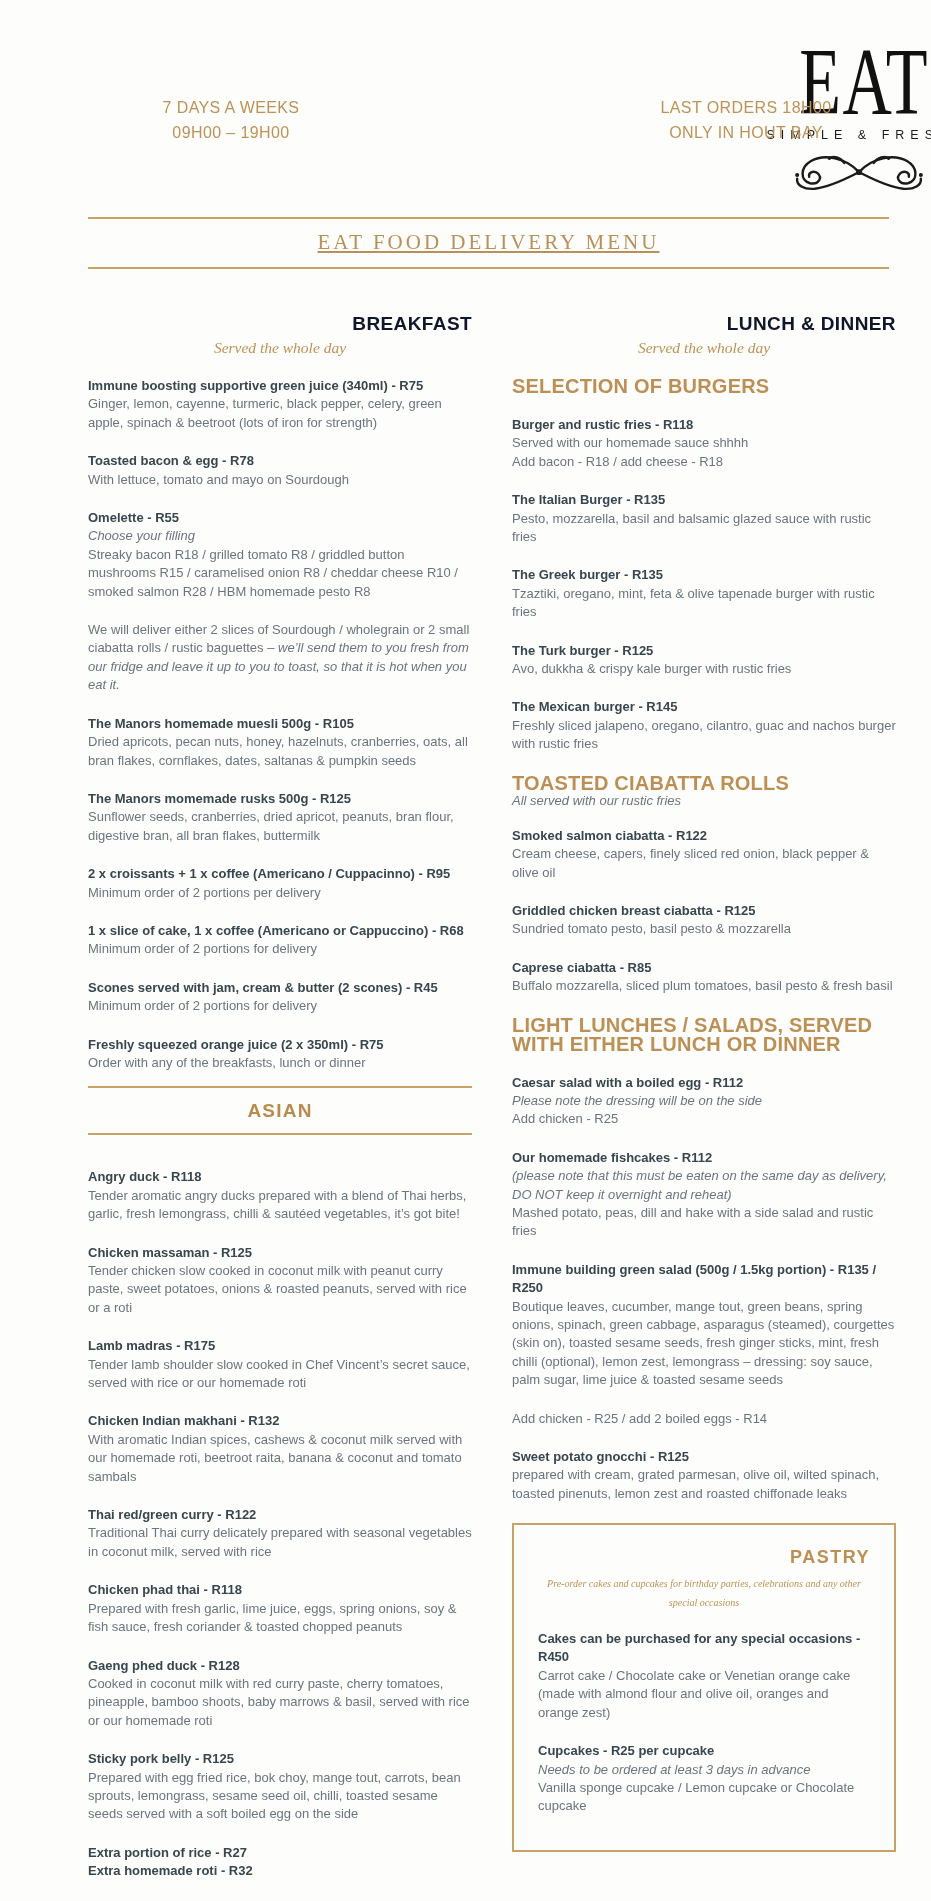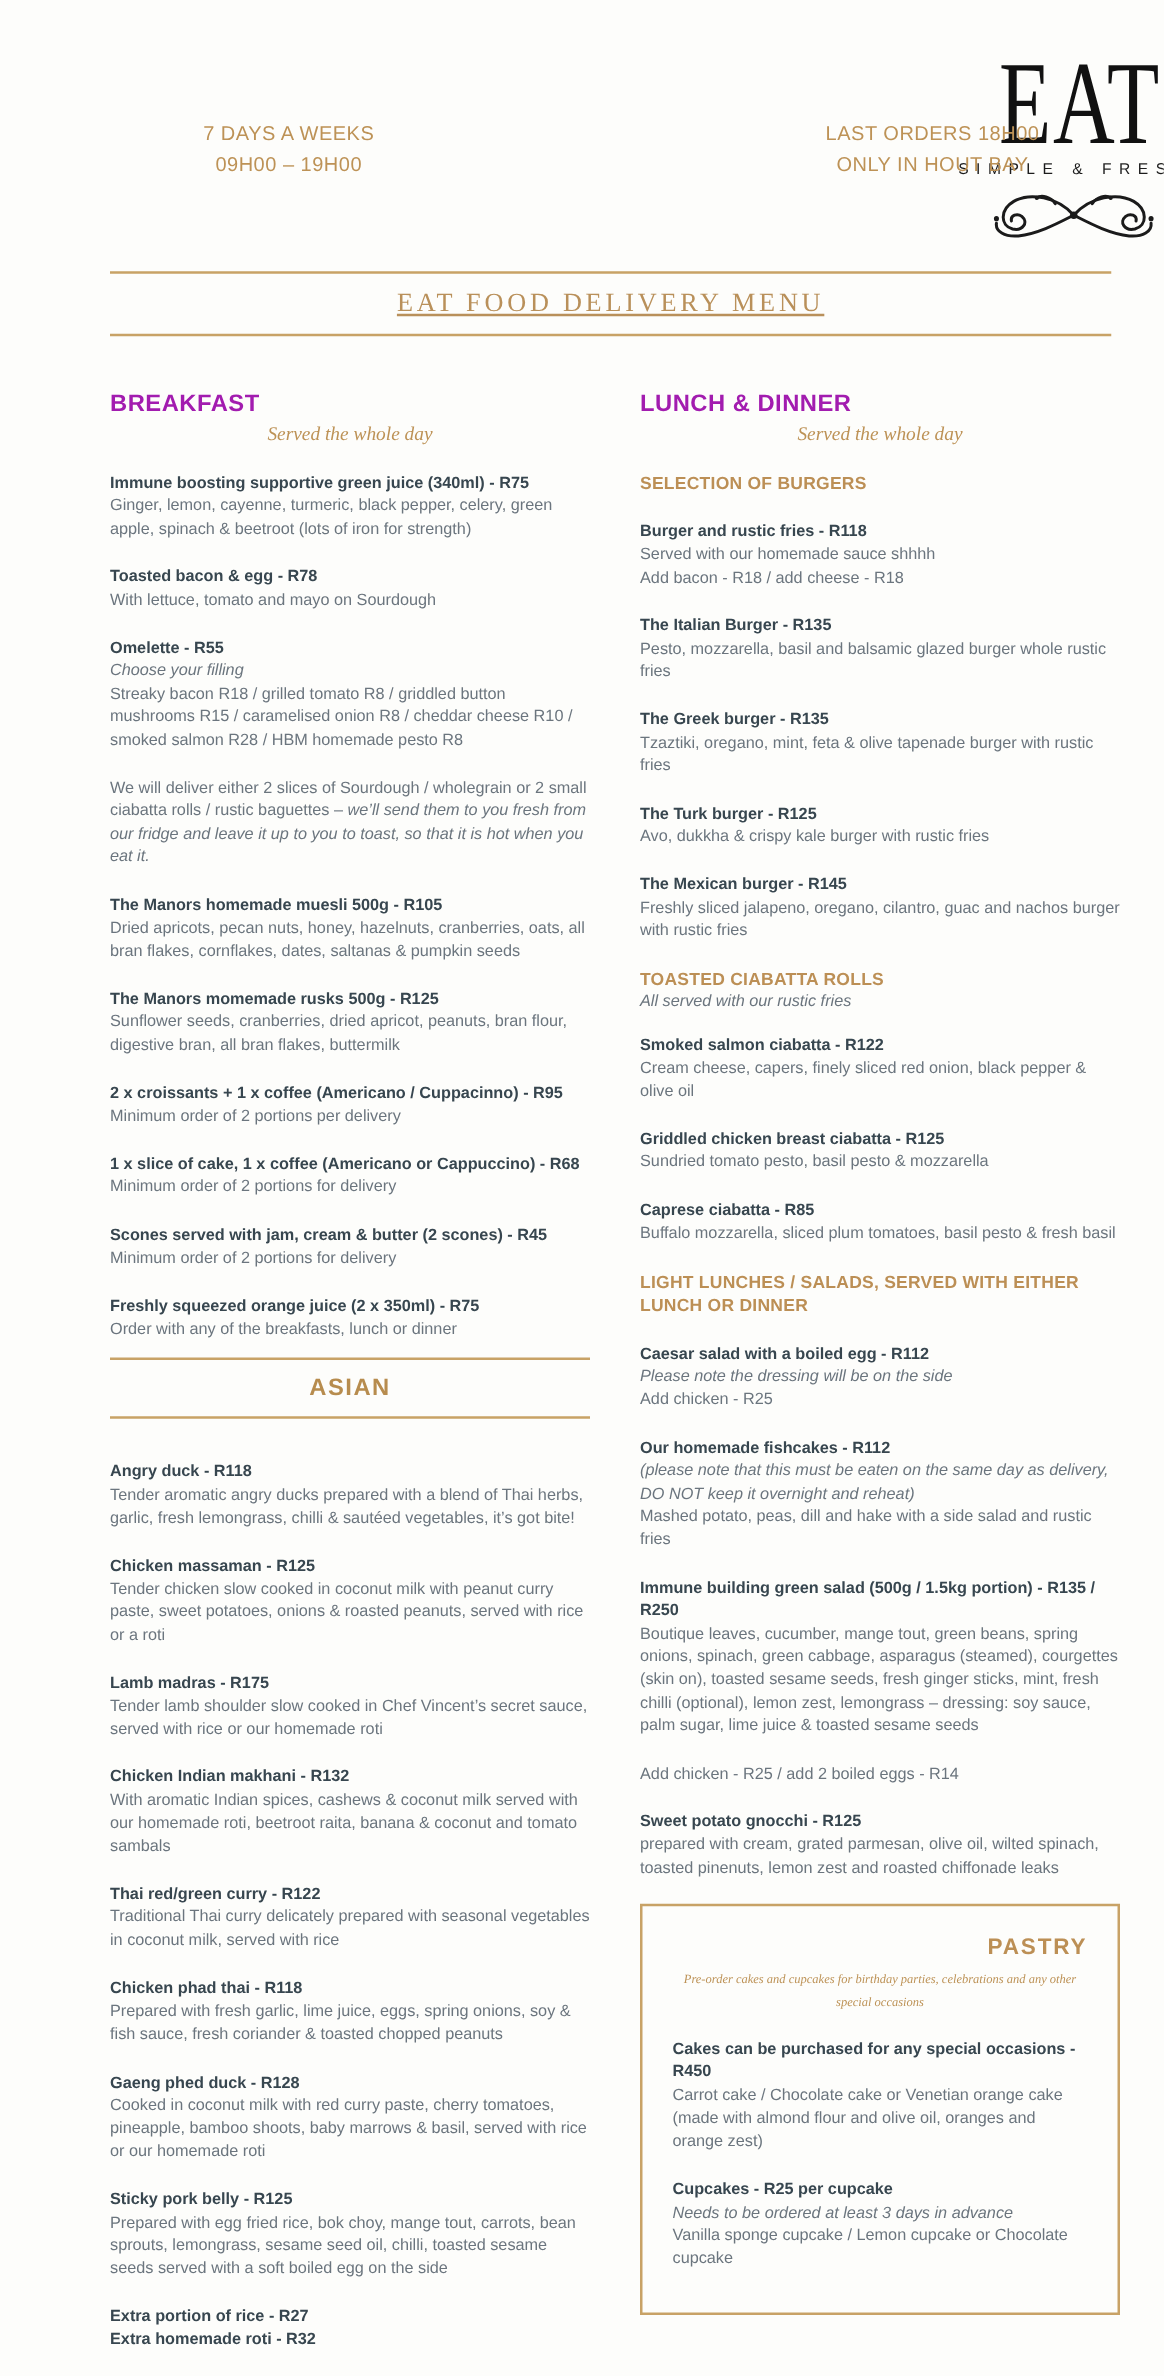--- a/index.html
+++ b/index.html
@@ -27,32 +27,32 @@
   .rule { height:2px; background:#c8a266; margin:0 0; }
   .title-band { margin:0 65px 0 65px; }
   .menu-title { text-align:center; font-family:"Liberation Serif", serif; color:#b9905a;
     font-size:21px; letter-spacing:3px; line-height:24px; padding:11px 0 13px;text-decoration:underline; }
 
   
   .columns { display:flex; margin:44px 58px 0 65px; gap:40px; }
   .col { width:384px; }
 
   .col-header { margin-bottom:19px; }
-  .col-header-title { font-size:19px; font-weight:700; color:#a21caf;
-    letter-spacing:.4px; text-align:left; line-height:22px; }
+  .col-header-title { font-size:19px; font-weight:700; color:#0f172a;
+    letter-spacing:.4px; text-align:right; line-height:22px; }
   .col-header-sub { font-family:"Liberation Serif", serif; font-style:italic;
     font-size:15.5px; color:#bd9256; text-align:center; line-height:20px; margin-top:3px; }
 
   .menu-item { margin-bottom:20px; }
   .menu-item div { font-size:13px; line-height:18.4px; }
   .item-name { font-weight:700; color:#37464f; }
   .item-line { color:#6b757e; }
   .it { font-style:italic; }
 
-  .section-head { color:#bc8f55; font-size:14px; font-weight:700;
+  .section-head { color:#bc8f55; font-size:20px; font-weight:700;
     letter-spacing:.2px; line-height:19px; margin:0 0 20px; }
   .section-note { font-size:13px; }
 
   .asian-divider { margin:-6px 0 33px; }
   .asian-title { text-align:center; color:#b78c4e; font-size:19px; font-weight:700;
     letter-spacing:1.2px; margin:12px 0 11px; }
 
   .pastry-box { border:2px solid #c8a266; padding:20px 24px 14px; margin-top:14px; }
   .pastry-title { text-align:right; color:#bc8f55; font-size:18px; font-weight:700;
     letter-spacing:1.5px; line-height:24px; }
@@ -206,21 +206,21 @@
       </div>
       <div>
           <div class="section-head">SELECTION OF BURGERS</div>
           <div class="menu-item">
             <div class="item-name">Burger and rustic fries - R118</div>
             <div class="item-line">Served with our homemade sauce shhhh</div>
             <div class="item-line">Add bacon - R18 / add cheese - R18</div>
           </div>
           <div class="menu-item">
             <div class="item-name">The Italian Burger - R135</div>
-            <div class="item-line">Pesto, mozzarella, basil and balsamic glazed burger whole rustic fries</div>
+            <div class="item-line">Pesto, mozzarella, basil and balsamic glazed sauce with rustic fries</div>
           </div>
           <div class="menu-item">
             <div class="item-name">The Greek burger - R135</div>
             <div class="item-line">Tzaztiki, oregano, mint, feta &amp; olive tapenade burger with rustic fries</div>
           </div>
           <div class="menu-item">
             <div class="item-name">The Turk burger - R125</div>
             <div class="item-line">Avo, dukkha &amp; crispy kale burger with rustic fries</div>
           </div>
           <div class="menu-item">

